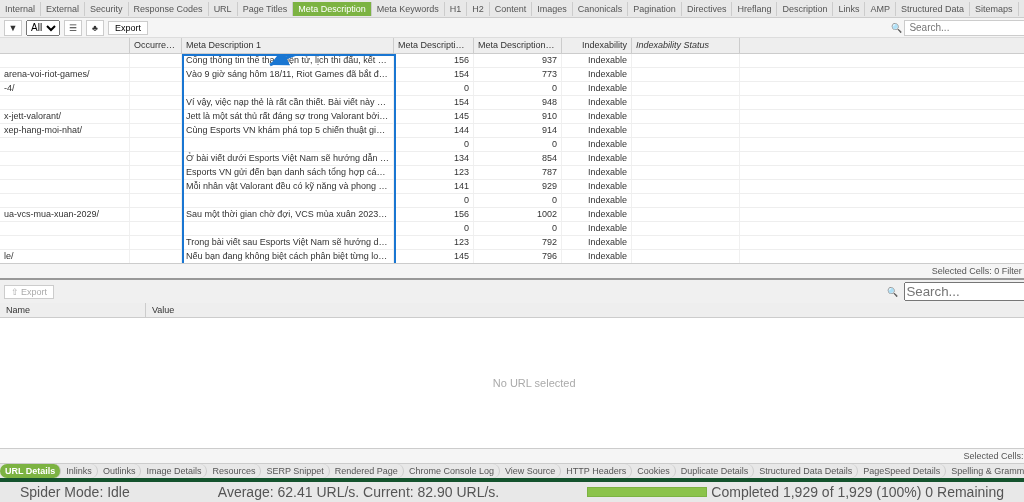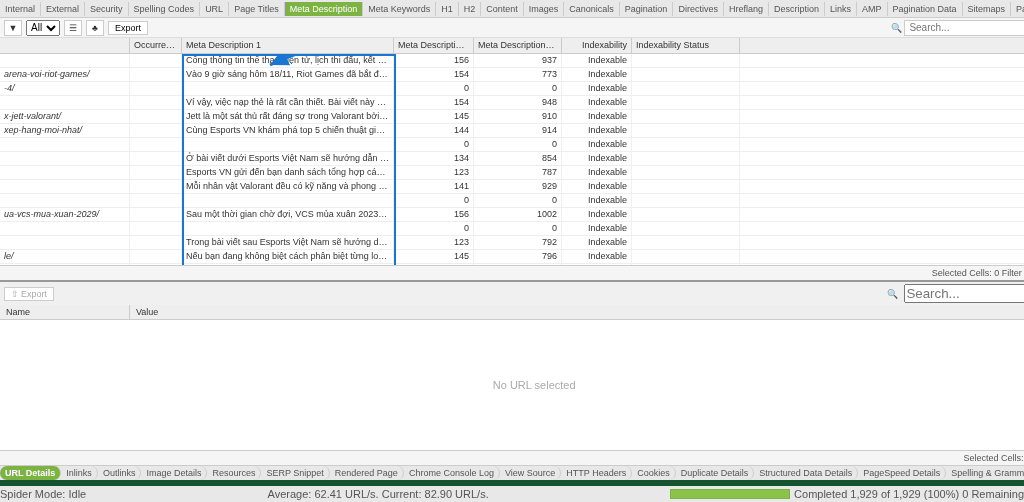--- a/index.html
+++ b/index.html
@@ -13,73 +13,73 @@
 .toolbar select { font-size: 10px; height: 16px; }
 .toolbar .icon-btn { width: 18px; height: 16px; background: #fff; border: 1px solid #ccc; display: flex; align-items: center; justify-content: center; font-size: 9px; cursor: pointer; }
 .toolbar input[type="text"] { font-size: 10px; height: 16px; padding: 0 4px; border: 1px solid #ccc; }
 .main { flex: 1; display: flex; overflow: hidden; }
 .left-pane { flex: 1; display: flex; flex-direction: column; border-right: 2px solid #999; }
 .grid-head { display: flex; background: #eee; border-bottom: 1px solid #ccc; font-size: 9px; height: 16px; }
 .grid-head .col { padding: 2px 4px; border-right: 1px solid #ccc; overflow: hidden; text-overflow: ellipsis; white-space: nowrap; }
 .grid-body { flex: 1; overflow: hidden; background: #fff; position: relative; }
 .grid-row { display: flex; border-bottom: 1px solid #eee; font-size: 9px; height: 14px; }
 .grid-row .cell { padding: 1px 4px; overflow: hidden; text-overflow: ellipsis; white-space: nowrap; border-right: 1px solid #f0f0f0; }
-.c-url { width: 130px; font-style: italic; }
+.c-url { width: 130px; }
 .c-occ { width: 52px; text-align: right; }
 .c-desc { width: 212px; }
 .c-len { width: 80px; text-align: right; }
 .c-pw { width: 88px; text-align: right; }
 .c-idx { width: 70px; text-align: right; }
-.c-idxs { width: 108px; }
+.c-idxs { width: 108px; font-style: italic; }
 .highlight-box { position: absolute; border: 2px solid #1976d2; pointer-events: none; left: 182px; top: 0; width: 214px; height: 240px; }
 .arrow-svg { position: absolute; top: -17px; left: 260px; pointer-events: none; z-index: 10; }
 .status-bar { background: #f5f5f5; border-top: 1px solid #ccc; font-size: 9px; padding: 2px 6px; text-align: right; color: #555; }
 .lower-split { height: 200px; display: flex; flex-direction: column; border-top: 2px solid #999; }
 .export-bar { background: #f0f0f0; padding: 2px 4px; display: flex; align-items: center; gap: 6px; }
 .export-btn { background: #fff; border: 1px solid #ccc; padding: 1px 6px; font-size: 9px; cursor: pointer; }
 .detail-head { display: flex; background: #eee; border-bottom: 1px solid #ccc; font-size: 9px; }
 .detail-head .col { padding: 2px 6px; border-right: 1px solid #ccc; }
 .no-url { flex: 1; display: flex; align-items: center; justify-content: center; color: #aaa; font-size: 11px; background: #fff; }
 .bottom-tabs { display: flex; background: #e8e8e8; border-top: 1px solid #ccc; font-size: 9px; overflow: hidden; white-space: nowrap; }
 .bottom-tabs .tab { padding: 2px 5px; border-right: 1px solid #ccc; cursor: pointer; color: #555; border-radius: 7px; }
 .bottom-tabs .tab.active { background: #7cb342; color: #fff; font-weight: bold; }
-.footer { background: #e8e8e8; border-top: 6px solid #14532d; font-size: 11px; padding: 2px 0; display: flex; justify-content: space-between; color: #555; }
+.footer { background: #e8e8e8; border-top: 4px solid #14532d; font-size: 14px; padding: 2px 20px; display: flex; justify-content: space-between; color: #555; }
 .search-wrap { display: flex; align-items: center; gap: 2px; }
 .search-icon-sm { font-size: 9px; color: #888; }
 .progress-wrap { display: flex; align-items: center; gap: 4px; }
 .progress-bar { width: 120px; height: 10px; background: #8bc34a; border: 1px solid #7cb342; }
 </style>
 </head>
 <body>
 
 <div class="app">
 
   <div class="top-tabs">
     <span style="display:flex">
       <span id="tabs-left" style="display: flex;">
           <span class="tab">Internal</span>
           <span class="tab">External</span>
           <span class="tab">Security</span>
-          <span class="tab">Spelling Codes</span>
+          <span class="tab">Response Codes</span>
           <span class="tab">URL</span>
           <span class="tab">Page Titles</span>
           <span class="tab active">Meta Description</span>
           <span class="tab">Meta Keywords</span>
           <span class="tab">H1</span>
           <span class="tab">H2</span>
           <span class="tab">Content</span>
           <span class="tab">Images</span>
           <span class="tab">Canonicals</span>
           <span class="tab">Pagination</span>
           <span class="tab">Directives</span>
           <span class="tab">Hreflang</span>
           <span class="tab">Description</span>
           <span class="tab">Links</span>
           <span class="tab">AMP</span>
-          <span class="tab">Pagination Data</span>
+          <span class="tab">Structured Data</span>
           <span class="tab">Sitemaps</span>
           <span class="tab">PageSpee</span>
         </span>
     </span>
     <span class="spacer"></span>
 
   </div>
 
   <div class="main">
 
@@ -269,21 +269,21 @@
       <div class="status-bar">Selected Cells: 0  Filter Total: 115</div>
 
       <div class="lower-split">
         <div class="export-bar">
           <button class="export-btn" style="color:#aaa">⇧ <span>Export</span></button>
           <span style="flex:1"></span>
           <span class="search-icon-sm">🔍</span>
           <input type="text" style="width: 160px;" placeholder="Search...">
         </div>
         <div class="detail-head">
-          <div class="col" style="width:130px">Name</div>
+          <div class="col" style="width:146px">Name</div>
           <div class="col" style="flex:1">Value</div>
         </div>
         <div class="no-url">No URL selected</div>
         <div class="status-bar">Selected Cells: 0  Total: 0</div>
         <div class="bottom-tabs">
           <span id="bottom-tabs" style="display: flex;">
               <span class="tab active">URL Details</span>
               <span class="tab">Inlinks</span>
               <span class="tab">Outlinks</span>
               <span class="tab">Image Details</span>

